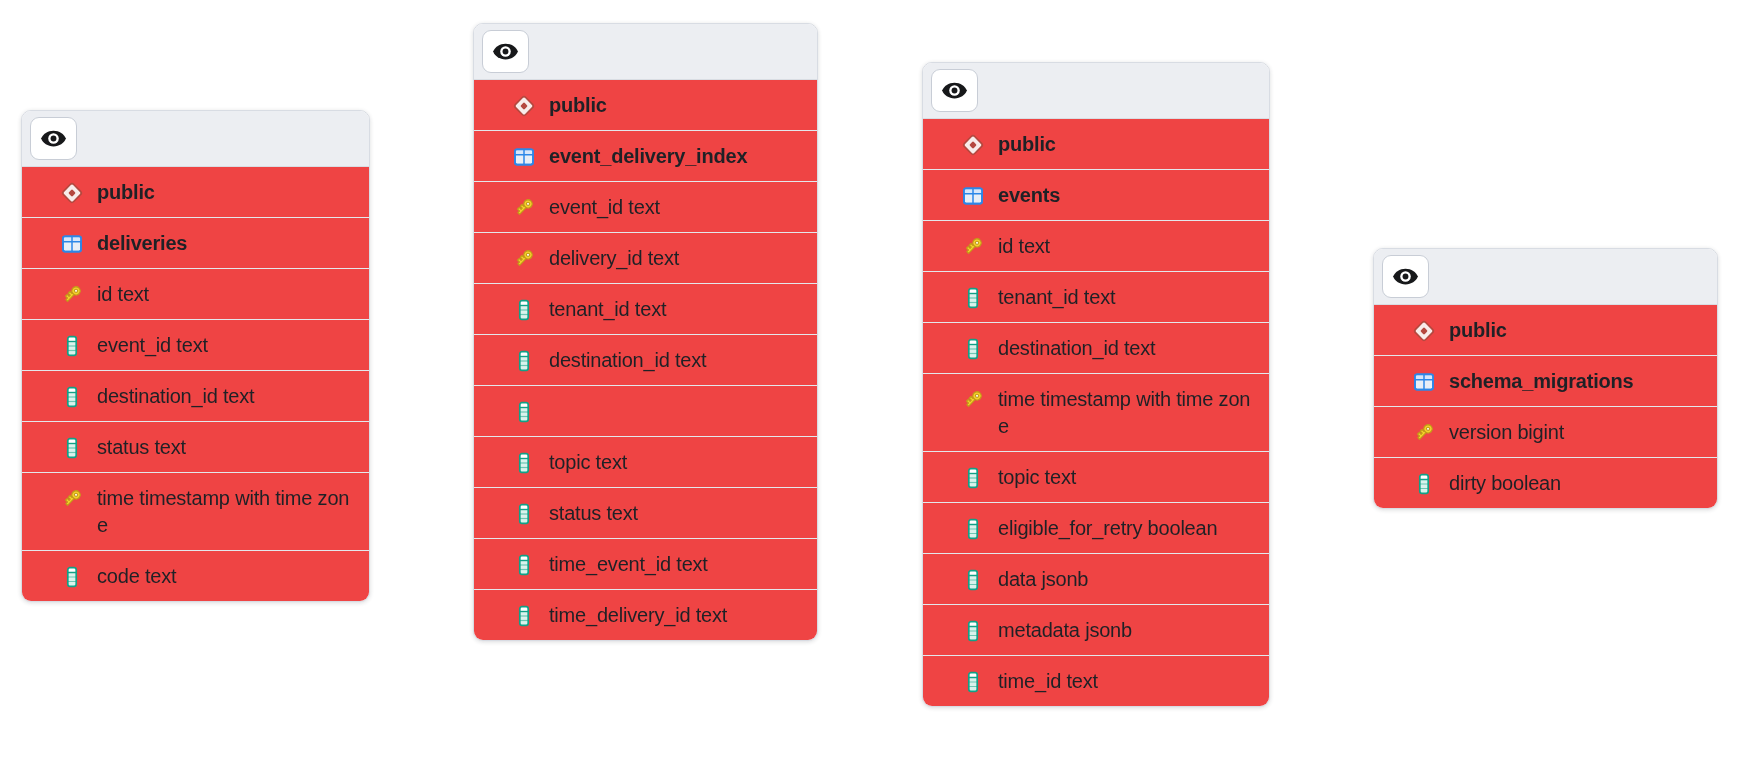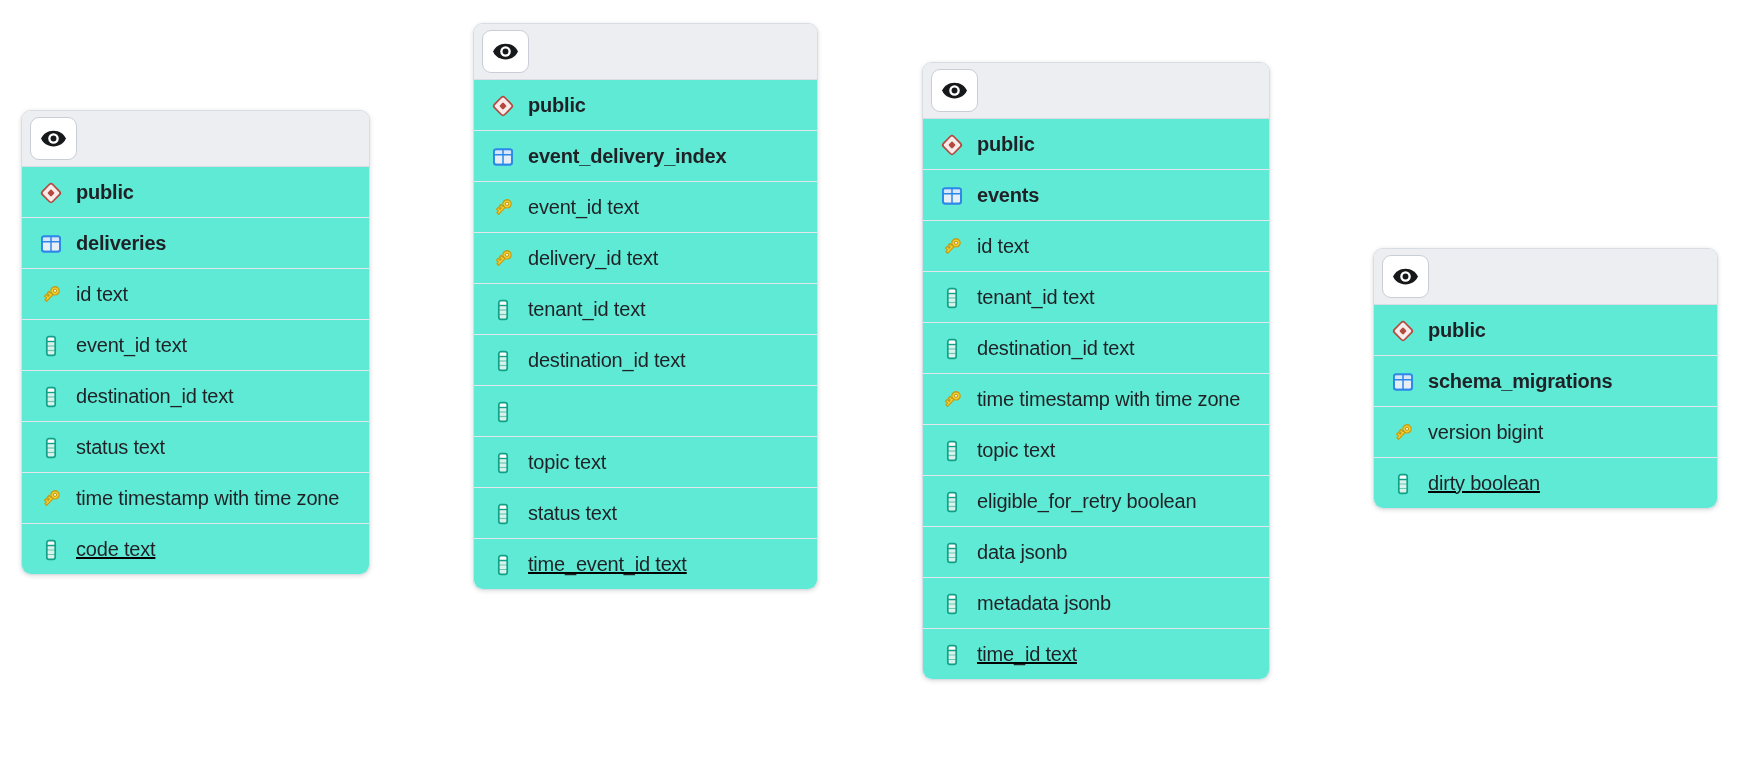--- a/index.html
+++ b/index.html
@@ -31,25 +31,25 @@
     border-radius: 9px;
     display: flex; align-items: center; justify-content: center;
     padding: 0; cursor: pointer;
   }
   .eye-btn svg { display: block; }
 
   .row {
     display: flex;
     align-items: flex-start;
     gap: 13px;
-    padding: 12px 12px 11px 17px;
+    padding: 12px 12px 11px 38px;
     border-bottom: 1px solid #e4e7eb;
-    background: #5eead4;
+    background: #ef4444;
   }
-  .row:last-child { border-bottom: none; text-decoration: underline; }
+  .row:last-child { border-bottom: none; }
   .row .icon {
     flex: 0 0 24px;
     width: 24px; height: 27px;
     display: flex; align-items: center; justify-content: center;
   }
   .row .icon svg { display: block; }
   .label {
     font-size: 20px;
     line-height: 27px;
     color: #1f2126;
@@ -300,20 +300,33 @@
             <rect x="7.8" y="2.6" width="8.4" height="18.8" rx="2.2" fill="#ffffff"></rect>
             <path d="M7.8 7.5h8.4v11.7a2.2 2.2 0 0 1-2.2 2.2h-4a2.2 2.2 0 0 1-2.2-2.2z" fill="#d9f2ec"></path>
             <line x1="7.8" y1="7.5" x2="16.2" y2="7.5" stroke="#11a187" stroke-width="1.4"></line>
             <line x1="7.8" y1="12" x2="16.2" y2="12" stroke="#6cc7b4" stroke-width="1.2"></line>
             <line x1="7.8" y1="16.5" x2="16.2" y2="16.5" stroke="#6cc7b4" stroke-width="1.2"></line>
             <rect x="7.8" y="2.6" width="8.4" height="18.8" rx="2.2" fill="none" stroke="#11a187" stroke-width="1.7"></rect>
           </svg>
         </span>
         <span class="label">time_event_id text</span>
       </div>
+      <div class="row">
+        <span class="icon">
+          <svg width="24" height="24" viewBox="0 0 24 24">
+            <rect x="7.8" y="2.6" width="8.4" height="18.8" rx="2.2" fill="#ffffff"></rect>
+            <path d="M7.8 7.5h8.4v11.7a2.2 2.2 0 0 1-2.2 2.2h-4a2.2 2.2 0 0 1-2.2-2.2z" fill="#d9f2ec"></path>
+            <line x1="7.8" y1="7.5" x2="16.2" y2="7.5" stroke="#11a187" stroke-width="1.4"></line>
+            <line x1="7.8" y1="12" x2="16.2" y2="12" stroke="#6cc7b4" stroke-width="1.2"></line>
+            <line x1="7.8" y1="16.5" x2="16.2" y2="16.5" stroke="#6cc7b4" stroke-width="1.2"></line>
+            <rect x="7.8" y="2.6" width="8.4" height="18.8" rx="2.2" fill="none" stroke="#11a187" stroke-width="1.7"></rect>
+          </svg>
+        </span>
+        <span class="label">time_delivery_id text</span>
+      </div>
     </div>
     <div class="table-card" style="left: 922px; top: 62px; width: 348px;">
     <div class="card-header">
       <button class="eye-btn">
         <span class="icon">
             <svg width="27" height="27" viewBox="0 0 24 24">
               <path d="M12 5C6.8 5 2.6 7.9 1 12c1.6 4.1 5.8 7 11 7s9.4-2.9 11-7c-1.6-4.1-5.8-7-11-7z" fill="#17181a"></path>
               <circle cx="12" cy="12" r="4.7" fill="#ffffff"></circle>
               <circle cx="12" cy="12" r="2.6" fill="#17181a"></circle>
             </svg>

